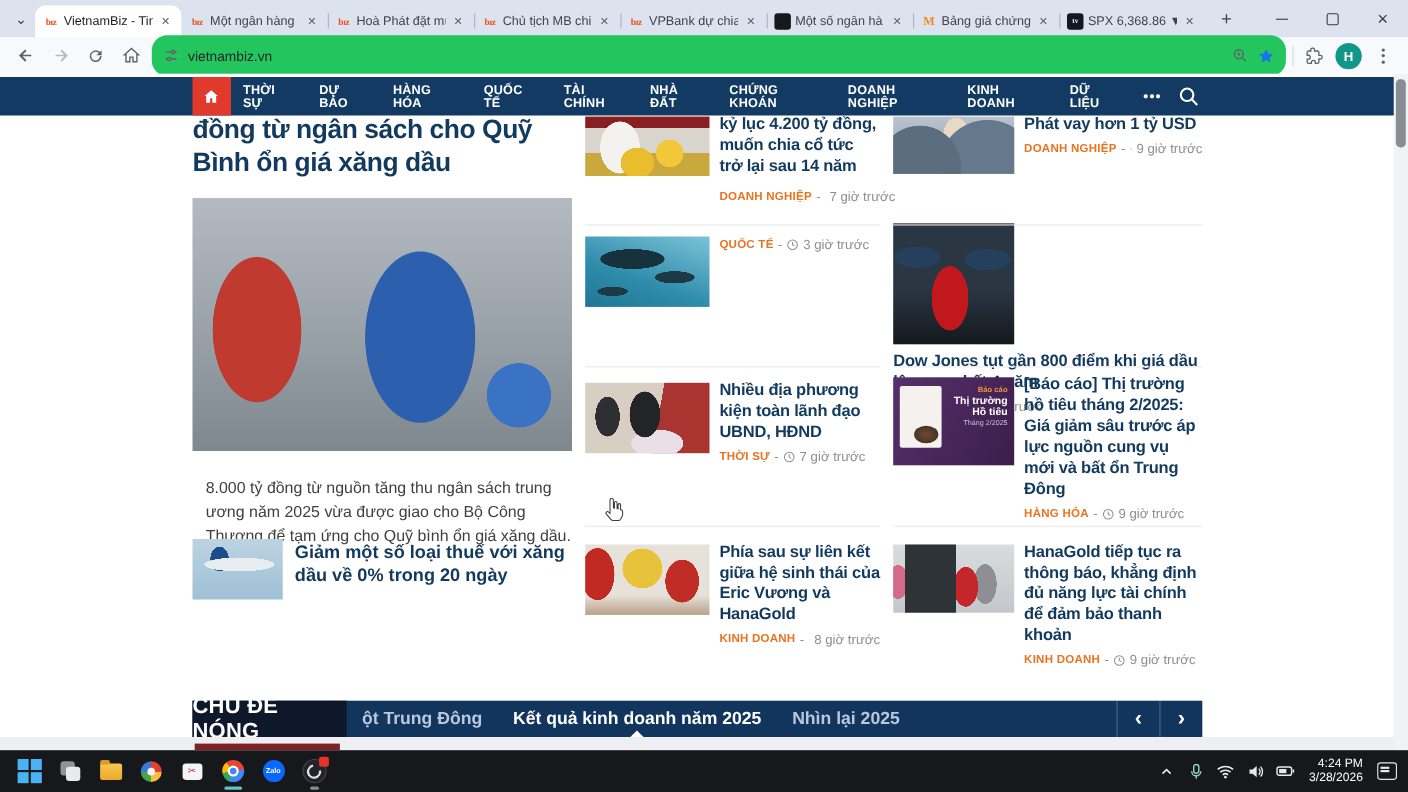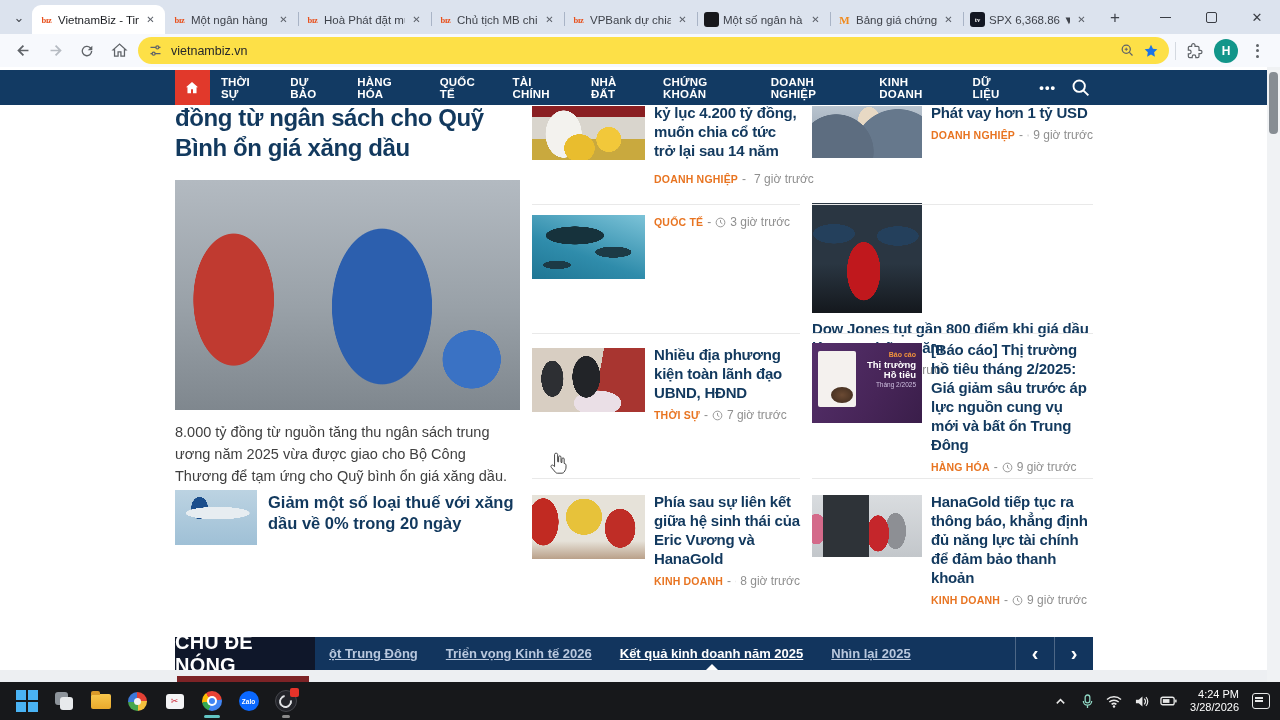--- a/index.html
+++ b/index.html
@@ -23,40 +23,40 @@
   .newtab{width:26px;height:26px;margin:0 0 3px 6px;display:flex;align-items:center;justify-content:center;font-size:17px;color:#3f434b;}
   .win-controls{position:absolute;right:0;top:0;height:34px;display:flex;}
   .wc{width:46px;height:34px;display:flex;align-items:center;justify-content:center;color:#3a3d44;}
   .wc-min{width:11px;border-top:1.4px solid #3a3d44;}
   .wc-max{width:9px;height:9px;border:1.4px solid #3a3d44;border-radius:2px;}
   .wc-close{font-size:13px;}
 
   
   .toolbar{position:absolute;top:34px;left:0;width:1280px;height:33px;background:#f7f9fd;display:flex;align-items:center;padding:0 10px;box-sizing:border-box;gap:6px;}
   .tbtn{width:26px;height:26px;display:flex;align-items:center;justify-content:center;}
-  .omnibox{flex:1;height:27px;background:#fde047;border-radius:14px;display:flex;align-items:center;padding:0 10px;gap:8px;}
+  .omnibox{flex:1;height:37px;background:#22c55e;border-radius:14px;display:flex;align-items:center;padding:0 10px;gap:8px;}
   .url{font-size:12.5px;color:#24262a;flex:1;}
   .divv{width:1px;height:18px;background:#d4d9e0;}
   .avatar{width:24px;height:24px;border-radius:50%;background:#12968a;color:#fff;font-size:12px;font-weight:bold;display:flex;align-items:center;justify-content:center;}
   .dots3{display:flex;flex-direction:column;gap:2.5px;}
   .dots3 i{width:3px;height:3px;border-radius:50%;background:#5f6368;}
 
   
   .site{position:absolute;top:67px;left:0;width:1280px;height:615px;background:#fff;overflow:hidden;}
   .vnavbar{position:absolute;top:3px;left:0;width:1280px;height:35px;background:#123a63;}
   .vnav-in{position:absolute;left:175px;top:0;width:920px;height:35px;display:flex;align-items:stretch;}
   .homebtn{width:37px;background:#e1392b;display:flex;align-items:center;justify-content:center;}
   .vnav-item{color:#fff;font-weight:bold;font-size:11.5px;display:flex;align-items:center;padding:0 11px;letter-spacing:.2px;}
   .vnav-more{color:#fff;font-weight:bold;font-size:13px;display:flex;align-items:center;padding:0 10px;letter-spacing:1px;}
   .vnav-search{margin-left:auto;display:flex;align-items:center;padding:0 4px;}
 
   
   .headline{position:absolute;left:175px;top:36px;width:350px;margin:0;font-size:24px;line-height:30px;letter-spacing:-.4px;color:#12395e;font-weight:bold;}
   .hero{position:absolute;left:175px;top:113px;width:345px;height:230px;}
-  .excerpt{position:absolute;left:175px;top:354px;width:345px;margin:0;font-size:14.5px;line-height:22px;color:#3f3f3f;}
+  .excerpt{position:absolute;left:175px;top:354px;width:345px;margin:12px;font-size:14.5px;line-height:22px;color:#3f3f3f;}
   .related{position:absolute;left:175px;top:423px;width:345px;display:flex;gap:11px;}
   .rel-thumb{width:82px;height:55px;flex:0 0 82px;}
   .rel-title{margin:2px 0 0;font-size:16.5px;line-height:21px;color:#12395e;font-weight:bold;}
 
   
   .feed-item{position:absolute;display:flex;gap:9px;}
   .mid{left:532px;width:268px;}
   .rgt{left:812px;width:281px;}
   .thumb{width:113px;flex:0 0 113px;height:64px;}
   .rgt .thumb{width:110px;flex:0 0 110px;height:62px;}
@@ -124,21 +124,21 @@
     linear-gradient(90deg,rgba(0,0,0,0) 0 10%,#2e3338 10% 52%,rgba(0,0,0,0) 52%),
     radial-gradient(16px 26px at 60% 62%,#c5262b 0 69%,rgba(0,0,0,0) 70%),
     radial-gradient(15px 26px at 76% 58%,#8d8f94 0 69%,rgba(0,0,0,0) 70%),
     radial-gradient(14px 22px at 4% 55%,#d46a8a 0 69%,rgba(0,0,0,0) 70%),
     linear-gradient(180deg,#d9dcdf 0%,#c3c7cb 100%);}
 
   
   .hotbar{position:absolute;left:175px;top:570px;width:918px;height:33px;background:#12355e;display:flex;align-items:stretch;}
   .hotlabel{background:#0f172a;color:#fff;font-weight:bold;font-size:20px;display:flex;align-items:center;justify-content:center;width:140px;flex:0 0 140px;letter-spacing:.2px;}
   .topics{flex:1;display:flex;align-items:stretch;overflow:hidden;}
-  .topic{position:relative;color:#b9c8de;font-size:13px;font-weight:bold;display:flex;align-items:center;padding:0 14px;white-space:nowrap;text-decoration:underline;}
+  .topic{position:relative;color:#b9c8de;font-size:16px;font-weight:bold;display:flex;align-items:center;padding:0 14px;white-space:nowrap;}
   .topic.active{color:#fff;}
   .topic.active::after{content:"";position:absolute;left:50%;bottom:0;margin-left:-6px;border-left:6px solid rgba(0,0,0,0);border-right:6px solid rgba(0,0,0,0);border-bottom:6px solid #fff;}
   .hotarrows{display:flex;border-left:1px solid rgba(255,255,255,.25);}
   .harr{width:38px;display:flex;align-items:center;justify-content:center;color:#fff;font-size:20px;font-weight:bold;}
   .harr+.harr{border-left:1px solid rgba(255,255,255,.25);}
 
   .graystrip{position:absolute;left:0;top:603px;width:1280px;height:12px;background:#edeff2;}
   .maroonbox{position:absolute;left:177px;top:609px;width:132px;height:6px;background:#7d2326;}
 
   
@@ -468,21 +468,20 @@
     <div class="hdiv dvm2"></div>
     <div class="hdiv dvm3"></div>
     <div class="hdiv dvr1"></div>
     <div class="hdiv dvr2"></div>
     <div class="hdiv dvr3"></div>
 
     <div class="hotbar">
       <div class="hotlabel">CHỦ ĐỀ NÓNG</div>
       <div class="topics">
         <div class="topic">ột Trung Đông</div>
-        <div class="topic">Triển vọng Kinh tế 2026</div>
         <div class="topic active">Kết quả kinh doanh năm 2025</div>
         <div class="topic">Nhìn lại 2025</div>
       </div>
       <div class="hotarrows">
         <div class="harr">‹</div>
         <div class="harr">›</div>
       </div>
     </div>
 
     <div class="graystrip"></div>

